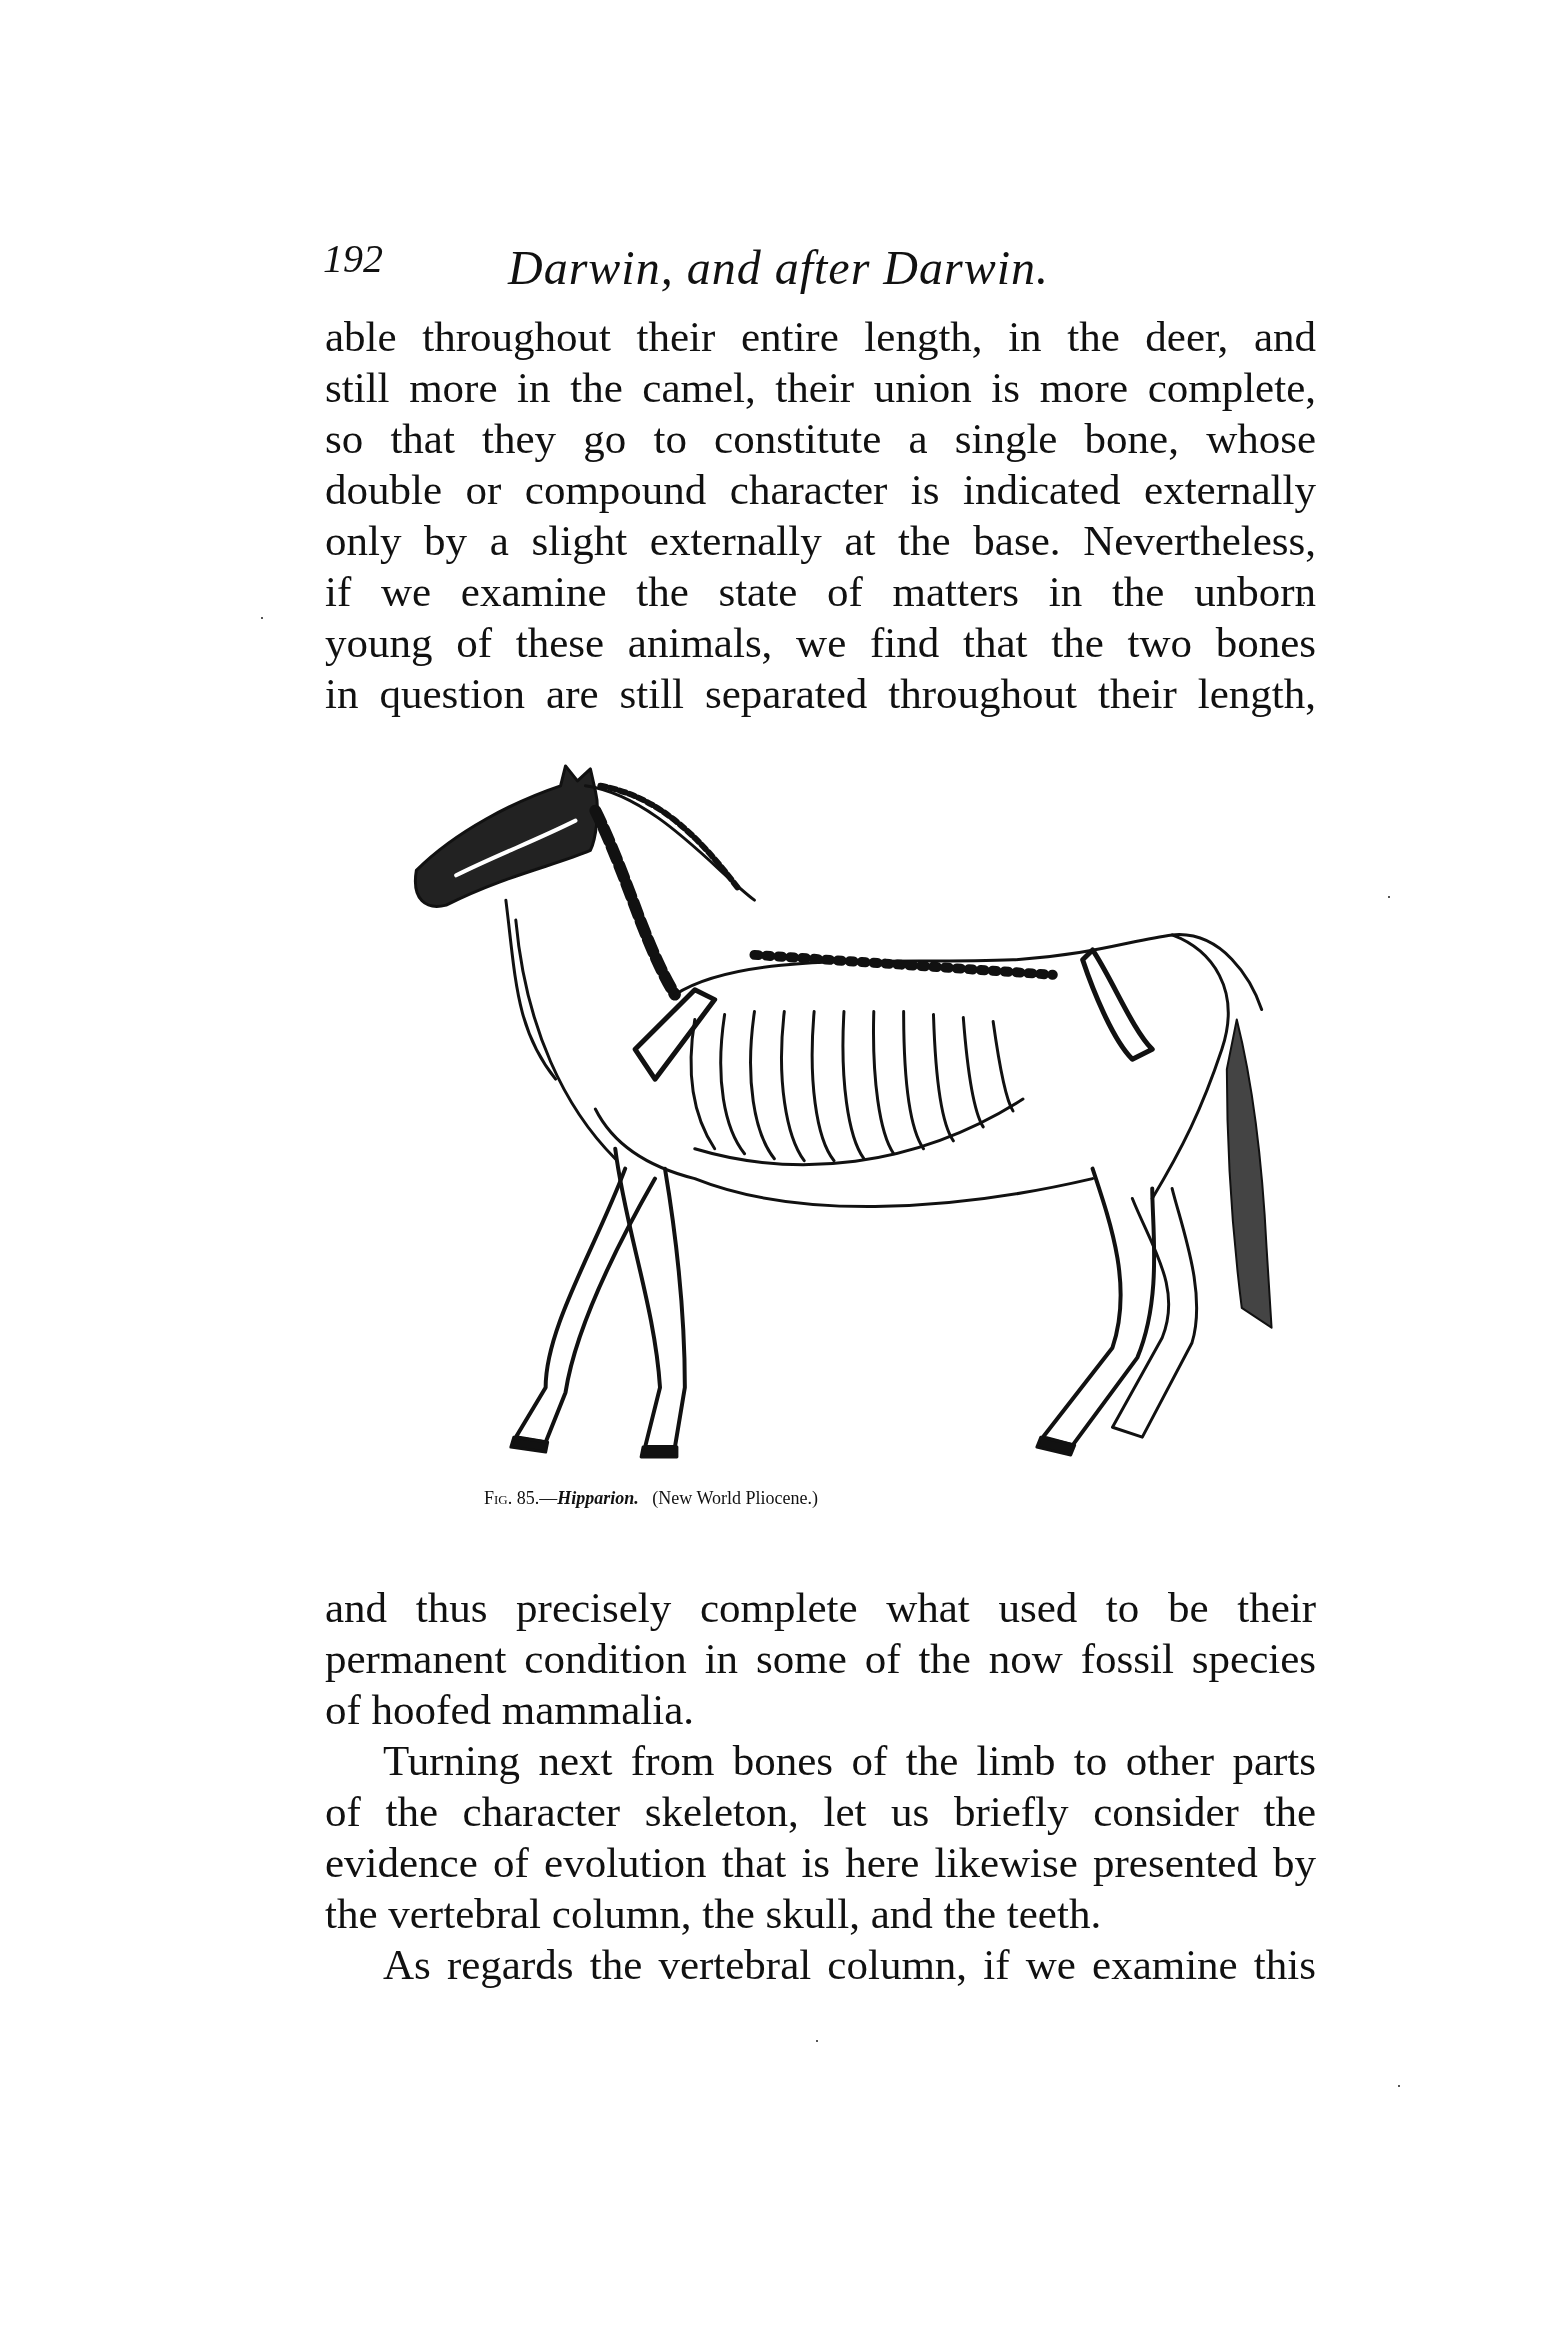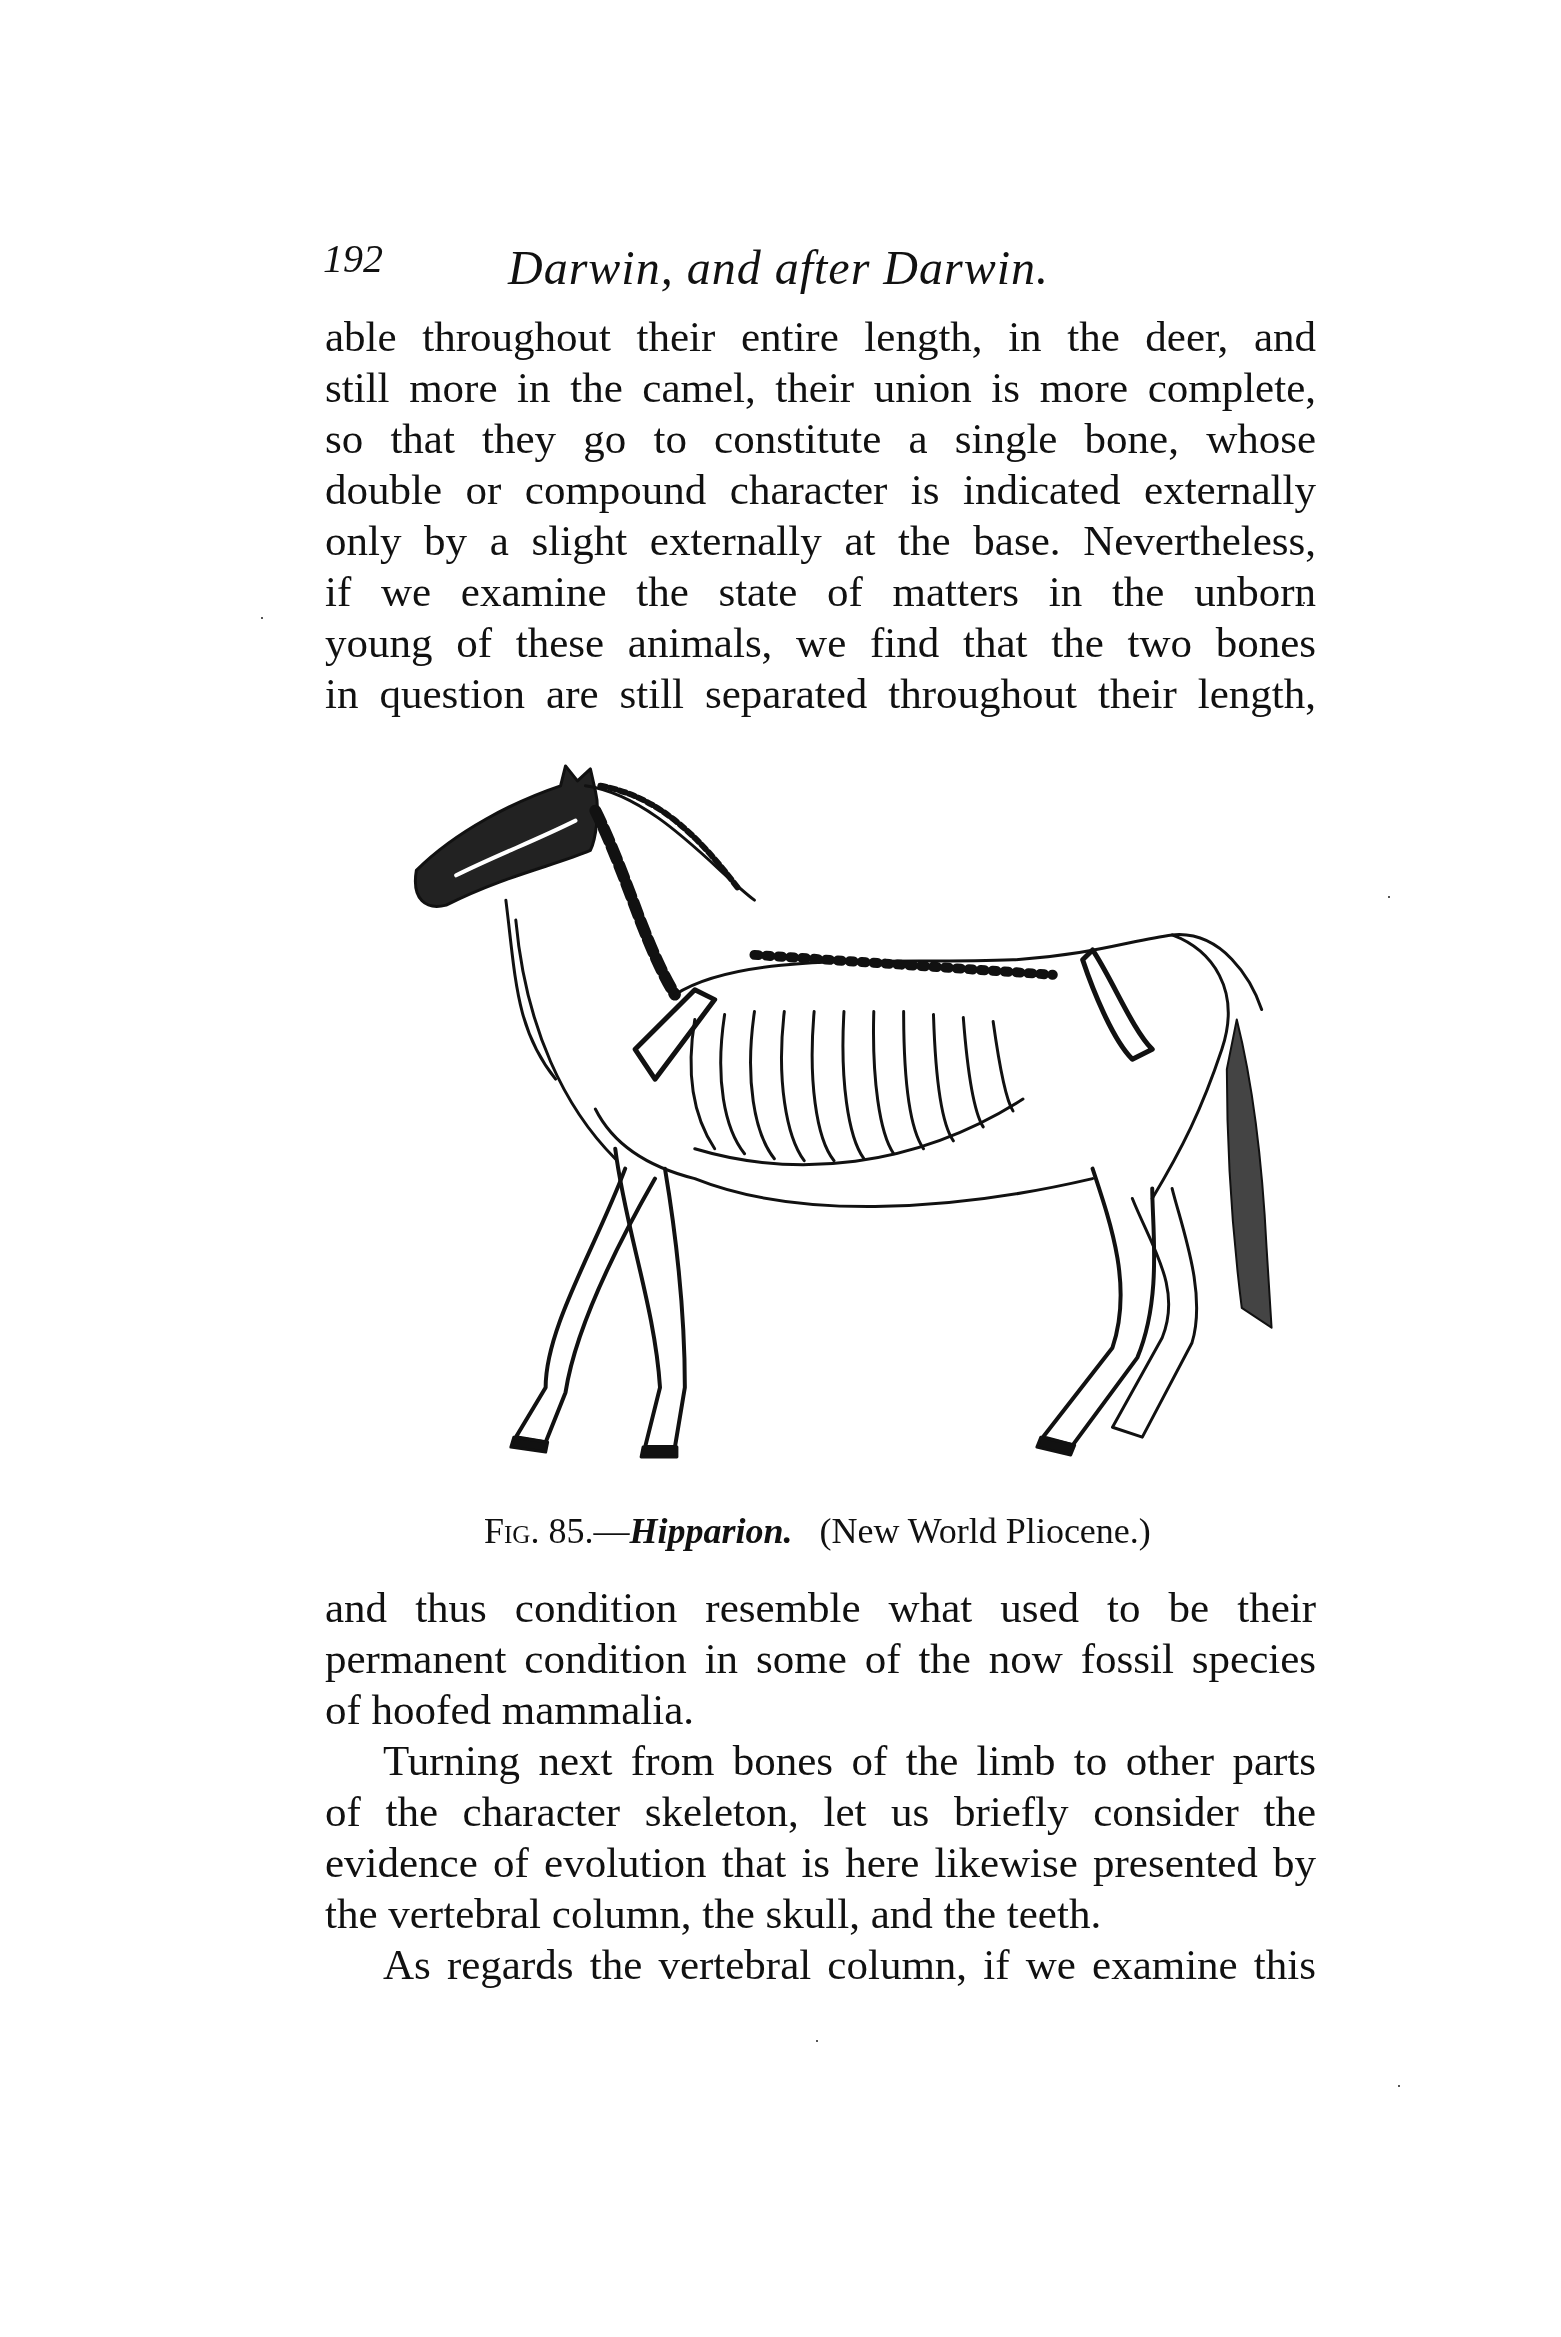--- a/index.html
+++ b/index.html
@@ -9,21 +9,21 @@
   .pagenum { position:absolute; left:0; top:8px; font-size:40px;font-style:italic; }
   .runtitle { position:absolute; left:185px; top:13px; font-size:48px; font-style:italic; letter-spacing:1px; }
   .block { position:absolute; left:325px; width:991px; font-size:43px; line-height:51px; }
   .block p { margin:0; text-align:justify; text-align-last:justify; }
   .block p.last { text-align-last:left; }
   .block p.indent { text-indent:58px; }
   #top-block { top:311px; }
   #bottom-block { top:1582px; }
   .figure { position:absolute; left:396px; top:751px; width:886px; height:716px; }
   .figure svg { width:100%; height:100%; }
-  .caption { position:absolute; left:484px; top:1488px; font-size:36px; white-space:nowrap;margin-top:22px; }
+  .caption { position:absolute; left:484px; top:1488px; font-size:18px; white-space:nowrap; }
   .caption .fig { font-variant:small-caps; }
   .caption .genus { font-style:italic; font-weight:bold; }
   .speck { position:absolute; width:2px; height:2px; background:#555; }
 </style>
 </head>
 <body>
 
 <div class="runhead">
   <span class="pagenum">192</span>
   <span class="runtitle">Darwin, and after Darwin.</span>
@@ -90,21 +90,21 @@
   </svg>
 </div>
 
 <div class="caption">
   <span class="fig">Fig. 85.</span><span>—</span><span class="genus">Hipparion.</span>
   &nbsp;&nbsp;<span>(New World Pliocene.)</span>
 </div>
 
 <div class="block" id="bottom-block">
   <div>
-    <p>and thus condition resemble what used to be their</p>
+    <p>and thus precisely complete what used to be their</p>
     <p>permanent condition in some of the now fossil species</p>
     <p class="last">of hoofed mammalia.</p>
   </div>
   <div>
     <p class="indent">Turning next from bones of the limb to other parts</p>
     <p>of the character skeleton, let us briefly consider the</p>
     <p>evidence of evolution that is here likewise presented by</p>
     <p class="last">the vertebral column, the skull, and the teeth.</p>
   </div>
   <div>

